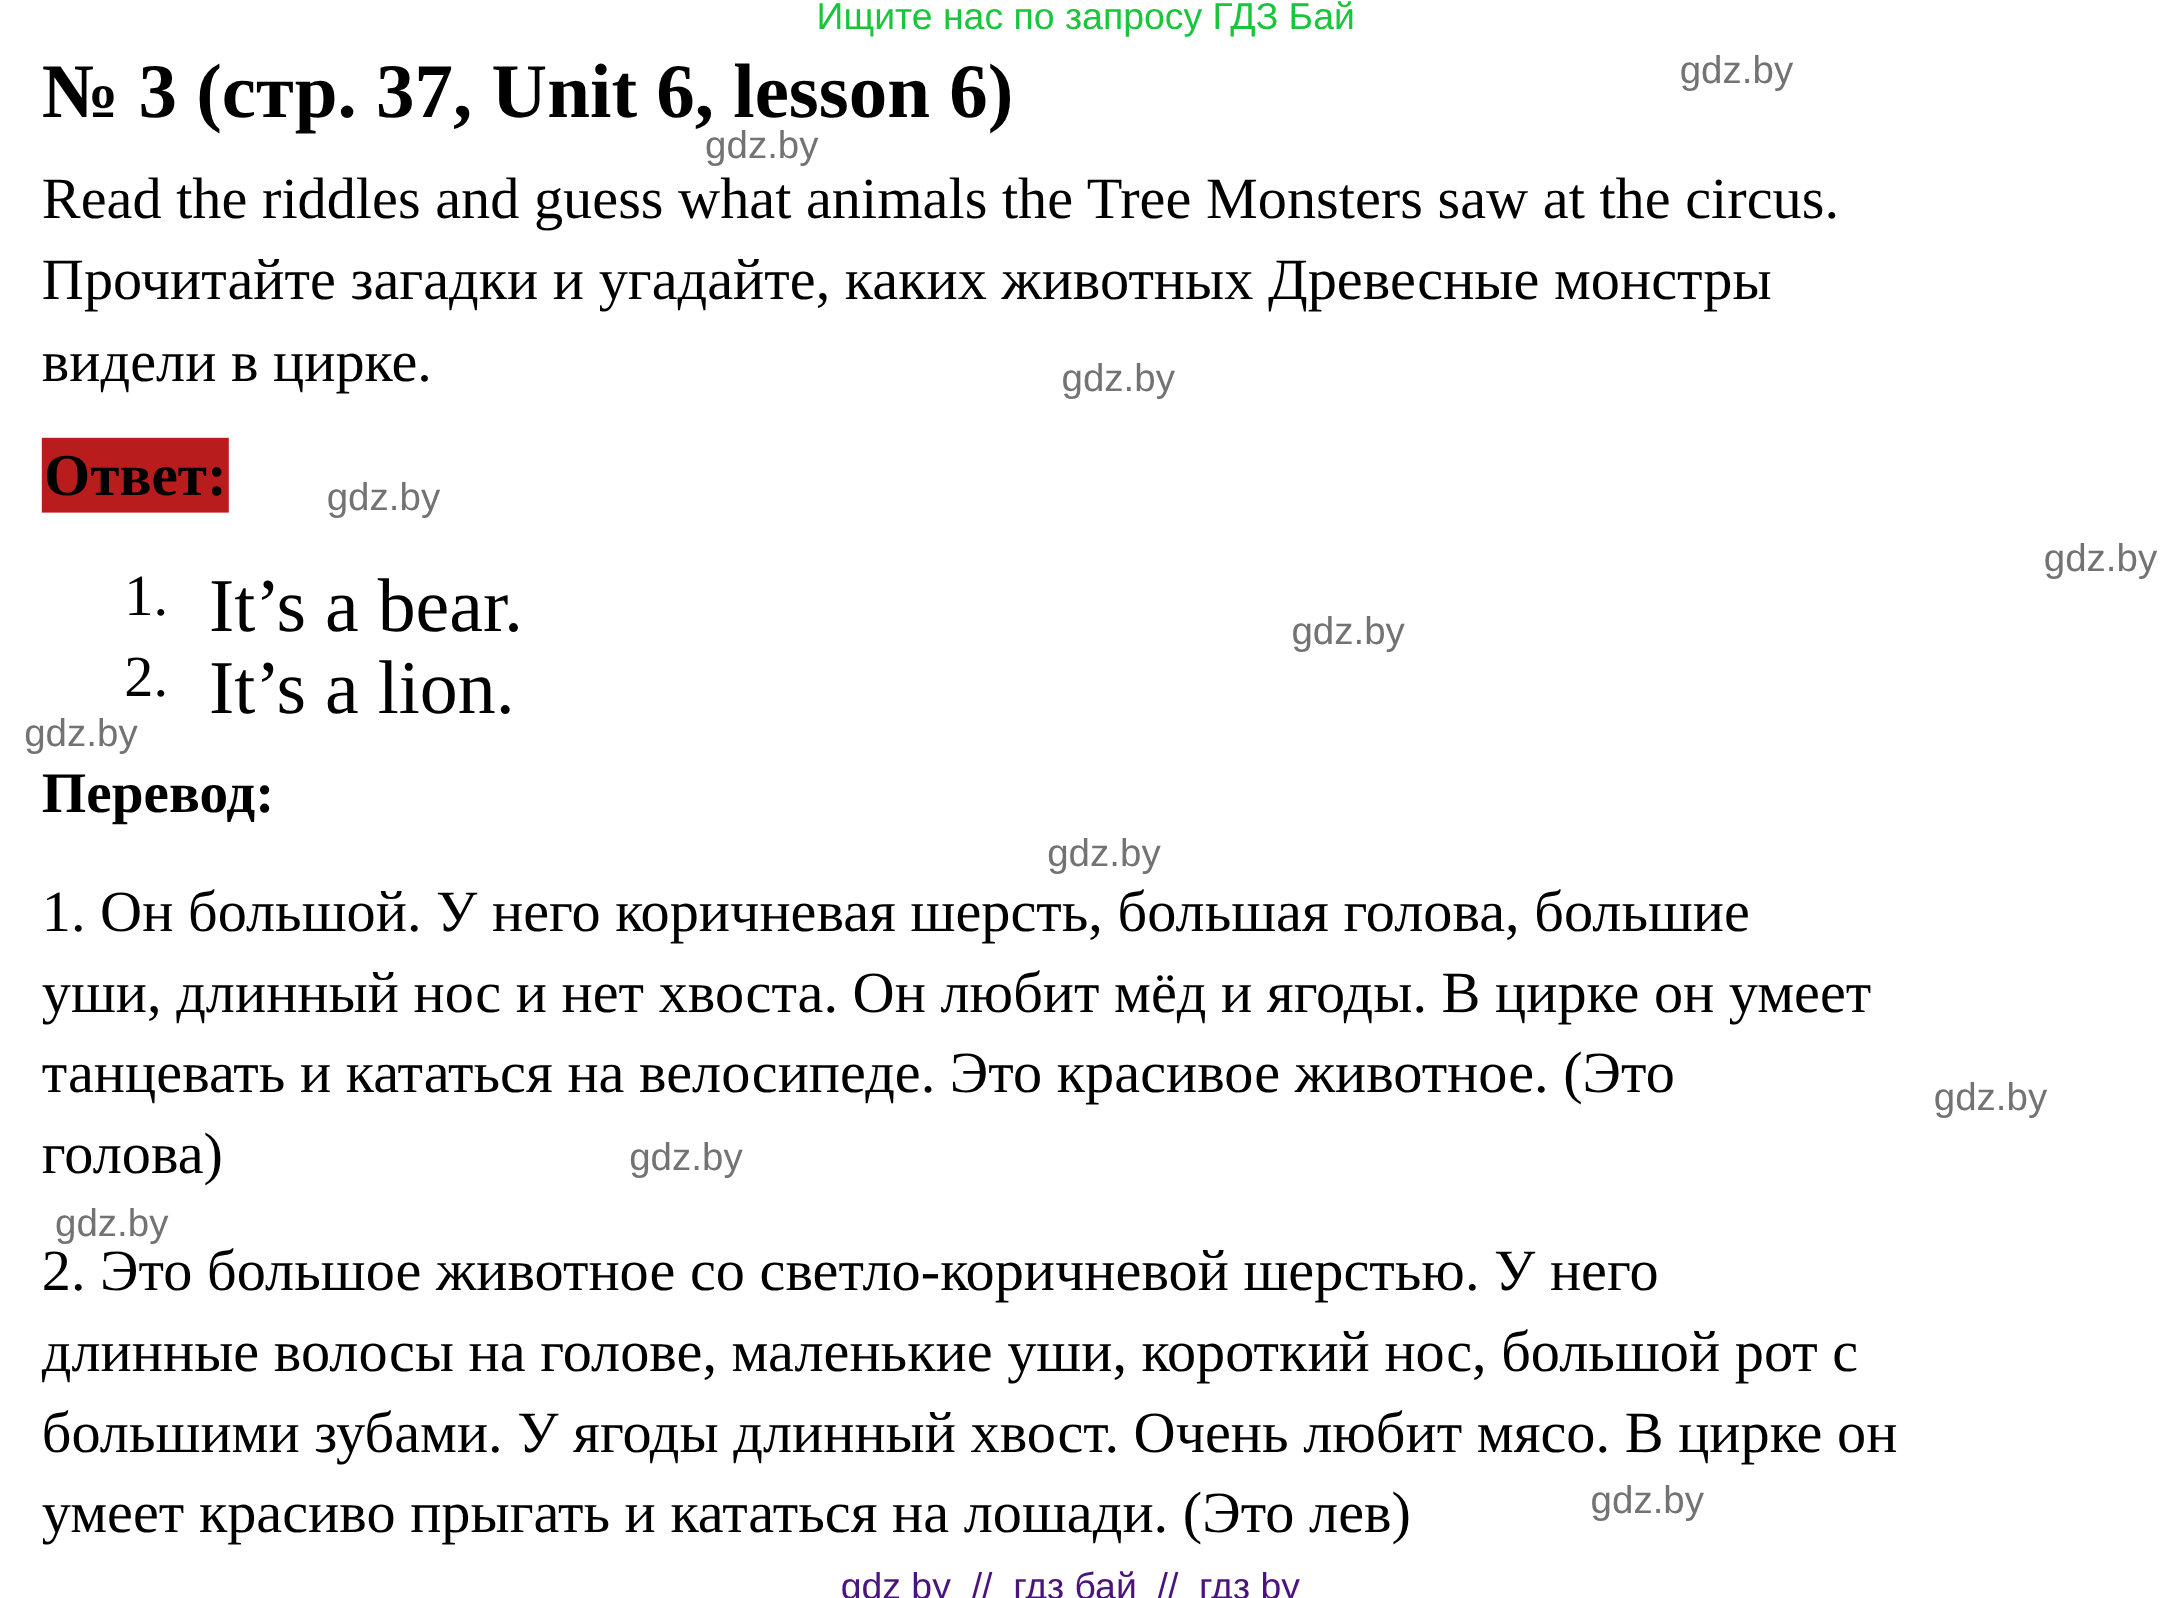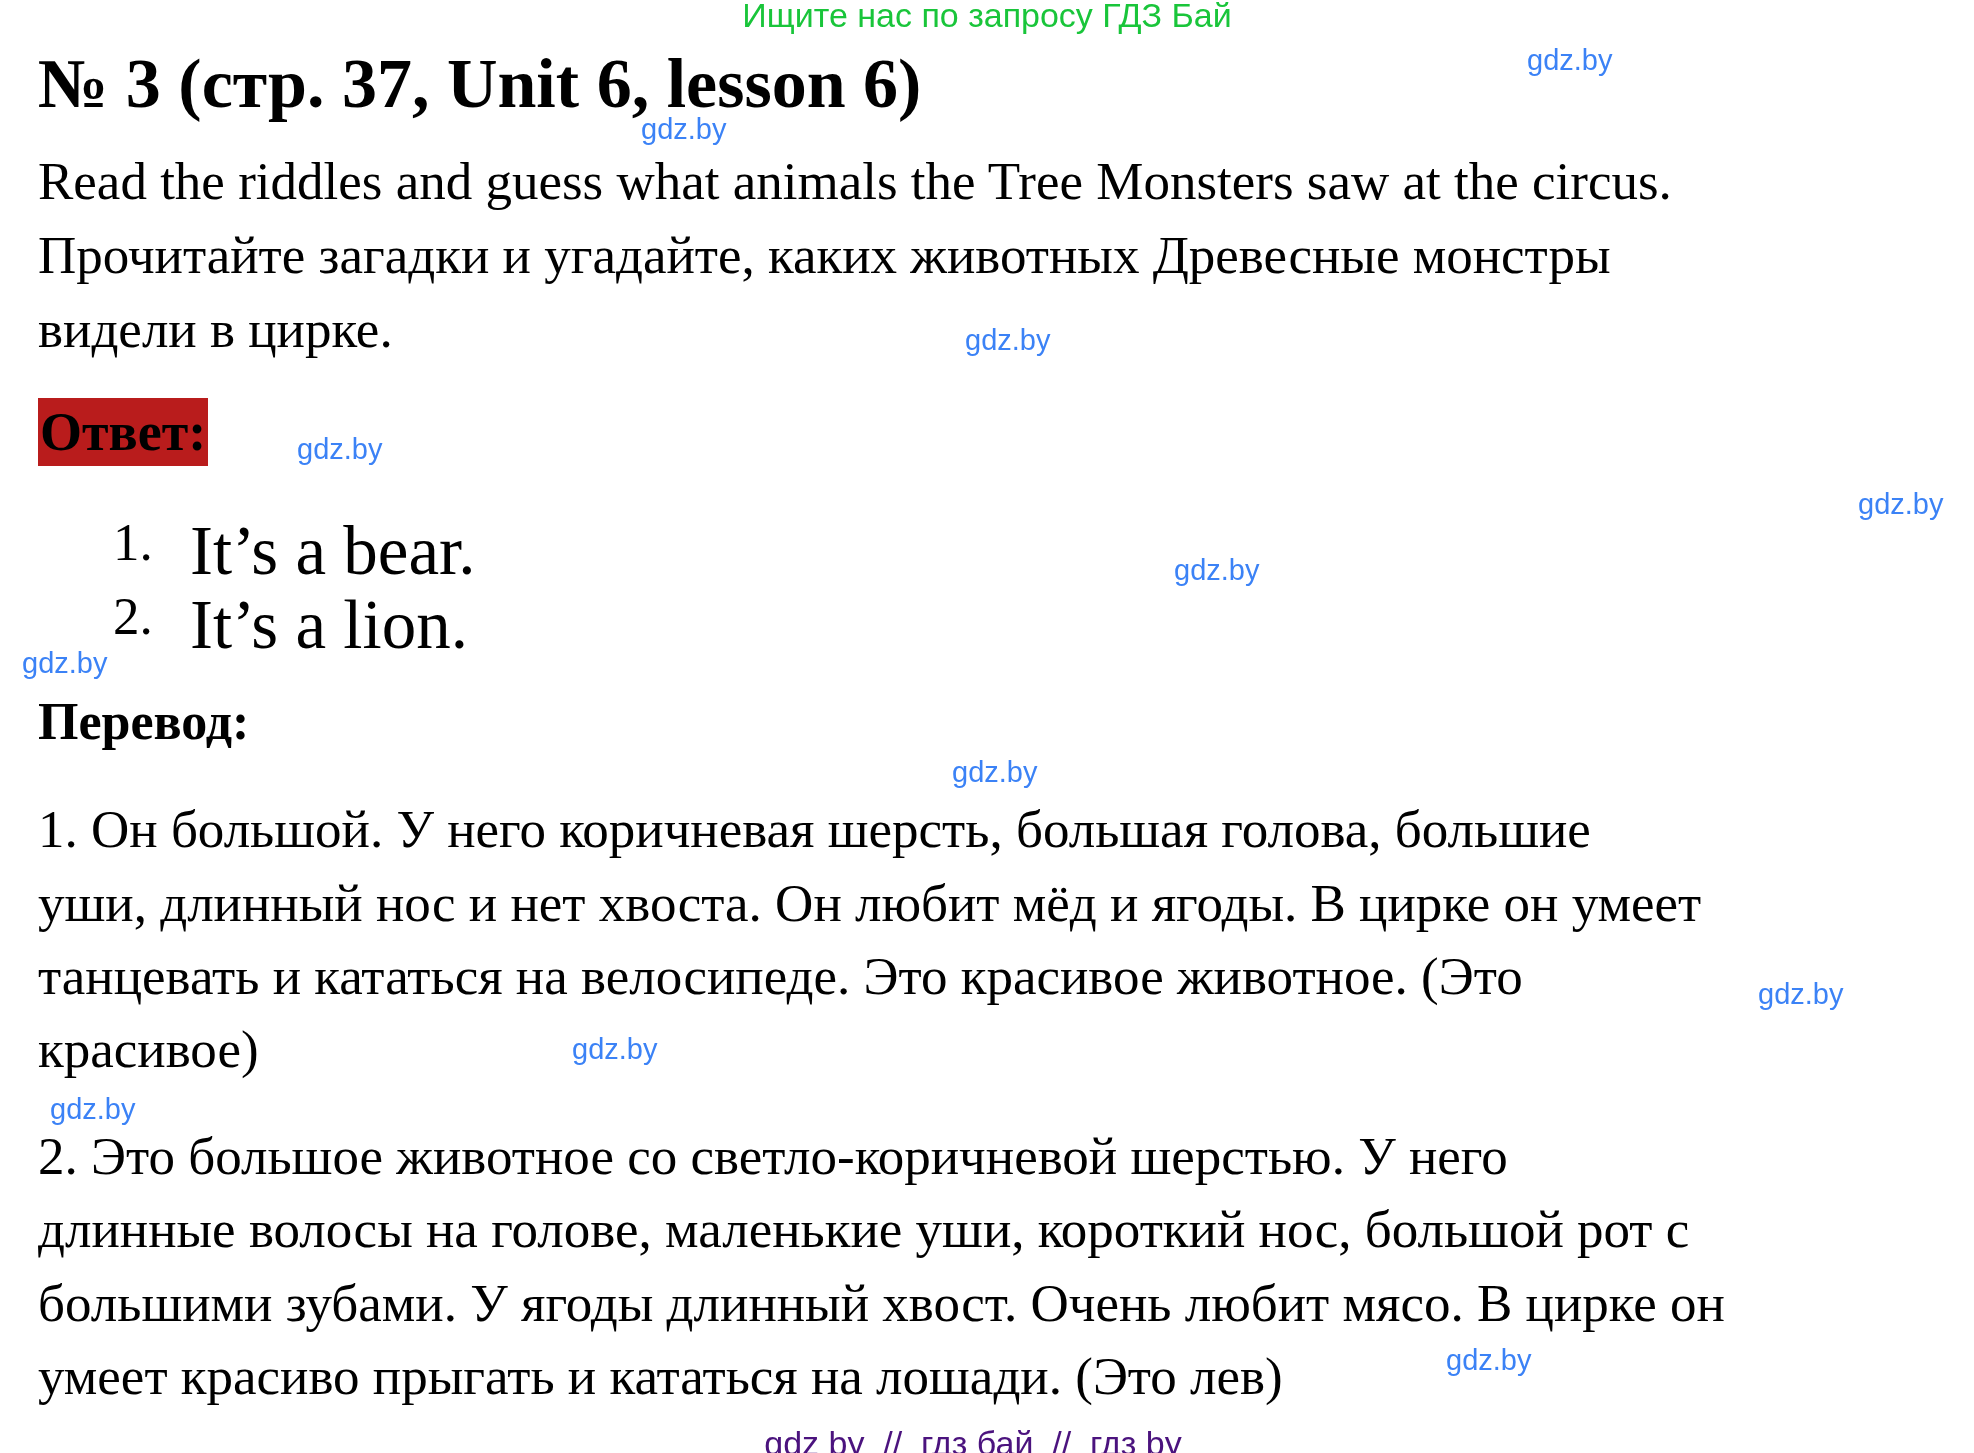--- a/index.html
+++ b/index.html
@@ -4,21 +4,21 @@
 <style>
   html, body { margin:0; padding:0; background:#ffffff; }
   body { width:1974px; height:1453px; position:relative; overflow:hidden;
          font-family:"Liberation Serif", serif; color:#000; }
   .abs { position:absolute; white-space:nowrap; }
   .top-banner { left:0; width:1974px; top:-4px; text-align:center; padding-right:0;
                 font-family:"Liberation Sans", sans-serif; font-size:34px; color:#19c53a; }
   .top-banner span { position:relative; left:0; }
   .title { left:38px; top:44px; font-size:70px; font-weight:bold; }
   .body-line { left:38px; font-size:53px; }
-  .wm { font-family:"Liberation Sans", sans-serif; font-size:29px; color:#3b82f6; }
+  .wm { font-family:"Liberation Sans", sans-serif; font-size:35px; color:#737373; }
   .answer { left:38px; top:398px; height:68px; padding:0 2px; background:#b91c1c;
             font-size:54px; font-weight:bold; line-height:68px; }
   .li-num { font-size:53px; }
   .li-text { font-size:69px; }
   .heading { left:38px; top:692px; font-size:52px; font-weight:bold; }
   .tr { left:38px; font-size:53px; }
   .footer { font-family:"Liberation Sans", sans-serif; font-size:34px; color:#4b137e; }
 </style>
 </head>
 <body>
@@ -45,21 +45,21 @@
 <div class="abs li-text" style="left:190px;top:586px;">It’s a lion.</div>
 <div class="abs wm" style="left:22px;top:647px;">gdz.by</div>
 
 <div class="abs heading">Перевод:</div>
 <div class="abs wm" style="left:952px;top:756px;">gdz.by</div>
 
 <div class="abs tr" style="top:799px;">1. Он большой. У него коричневая шерсть, большая голова, большие</div>
 <div class="abs tr" style="top:873px;">уши, длинный нос и нет хвоста. Он любит мёд и ягоды. В цирке он умеет</div>
 <div class="abs tr" style="top:946px;">танцевать и кататься на велосипеде. Это красивое животное. (Это</div>
 <div class="abs wm" style="left:1758px;top:978px;">gdz.by</div>
-<div class="abs tr" style="top:1019px;">красивое)</div>
+<div class="abs tr" style="top:1019px;">голова)</div>
 <div class="abs wm" style="left:572px;top:1033px;">gdz.by</div>
 <div class="abs wm" style="left:50px;top:1093px;">gdz.by</div>
 
 <div class="abs tr" style="top:1126px;">2. Это большое животное со светло-коричневой шерстью. У него</div>
 <div class="abs tr" style="top:1199px;">длинные волосы на голове, маленькие уши, короткий нос, большой рот с</div>
 <div class="abs tr" style="top:1273px;">большими зубами. У ягоды длинный хвост. Очень любит мясо. В цирке он</div>
 <div class="abs tr" style="top:1346px;">умеет красиво прыгать и кататься на лошади. (Это лев)</div>
 <div class="abs wm" style="left:1446px;top:1344px;">gdz.by</div>
 
 <div class="abs footer" style="left:0;width:1974px;text-align:center;top:1424px;white-space:pre;"><span style="position:relative;left:-14px;white-space:pre;">gdz by  //  гдз бай  //  гдз by</span></div>

